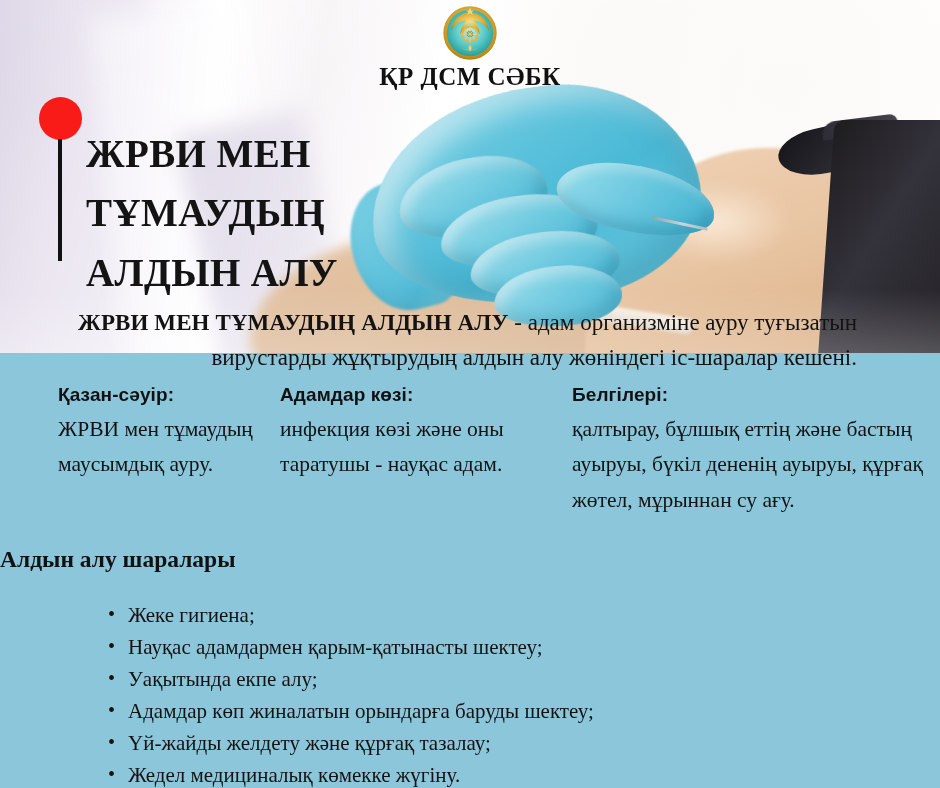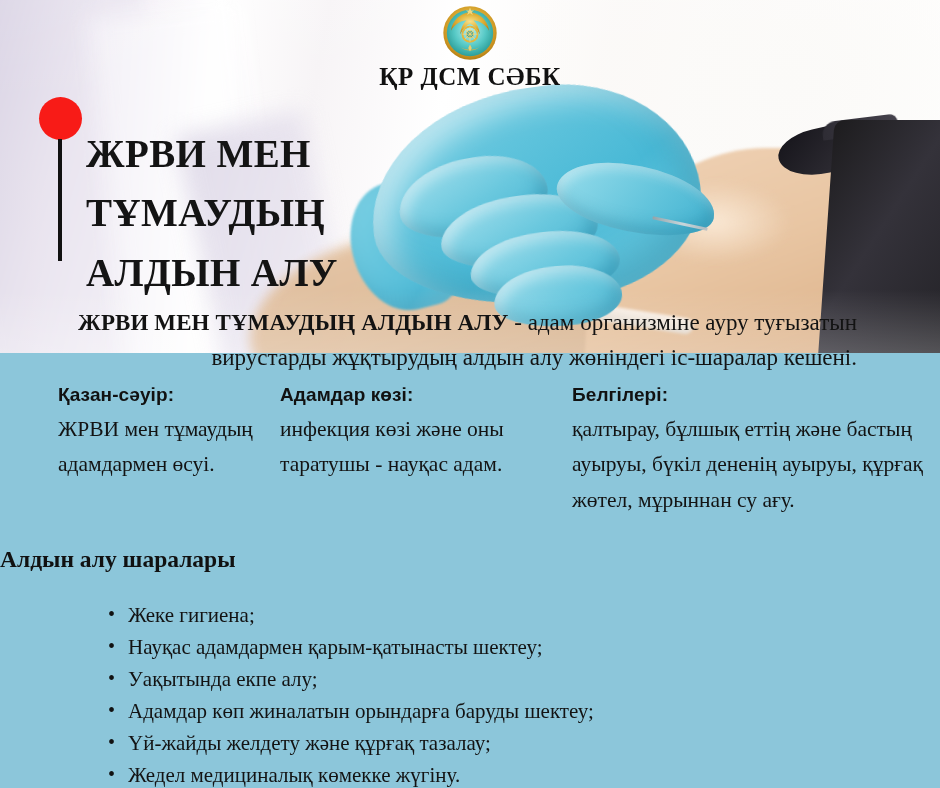--- a/index.html
+++ b/index.html
@@ -423,21 +423,21 @@
 
   <p class="definition">
     <b>ЖРВИ МЕН ТҰМАУДЫҢ АЛДЫН АЛУ</b><span> - </span><span>адам организміне ауру туғызатын вирустарды жұқтырудың алдын алу жөніндегі іс-шаралар кешені.</span>
   </p>
 
   <div class="teal-panel"></div>
 
   <div class="columns">
     <div class="col col-1">
       <div class="col-heading">Қазан-сәуір:</div>
-      <div class="col-body">ЖРВИ мен тұмаудың адамдармен өсуі.</div>
+      <div class="col-body">ЖРВИ мен тұмаудың маусымдық ауру.</div>
     </div>
     <div class="col col-2">
       <div class="col-heading">Адамдар көзі:</div>
       <div class="col-body">инфекция көзі және оны таратушы - науқас адам.</div>
     </div>
     <div class="col col-3">
       <div class="col-heading">Белгілері:</div>
       <div class="col-body">қалтырау, бұлшық еттің және бастың ауыруы, бүкіл дененің ауыруы, құрғақ жөтел, мұрыннан су ағу.</div>
     </div>
   </div>

